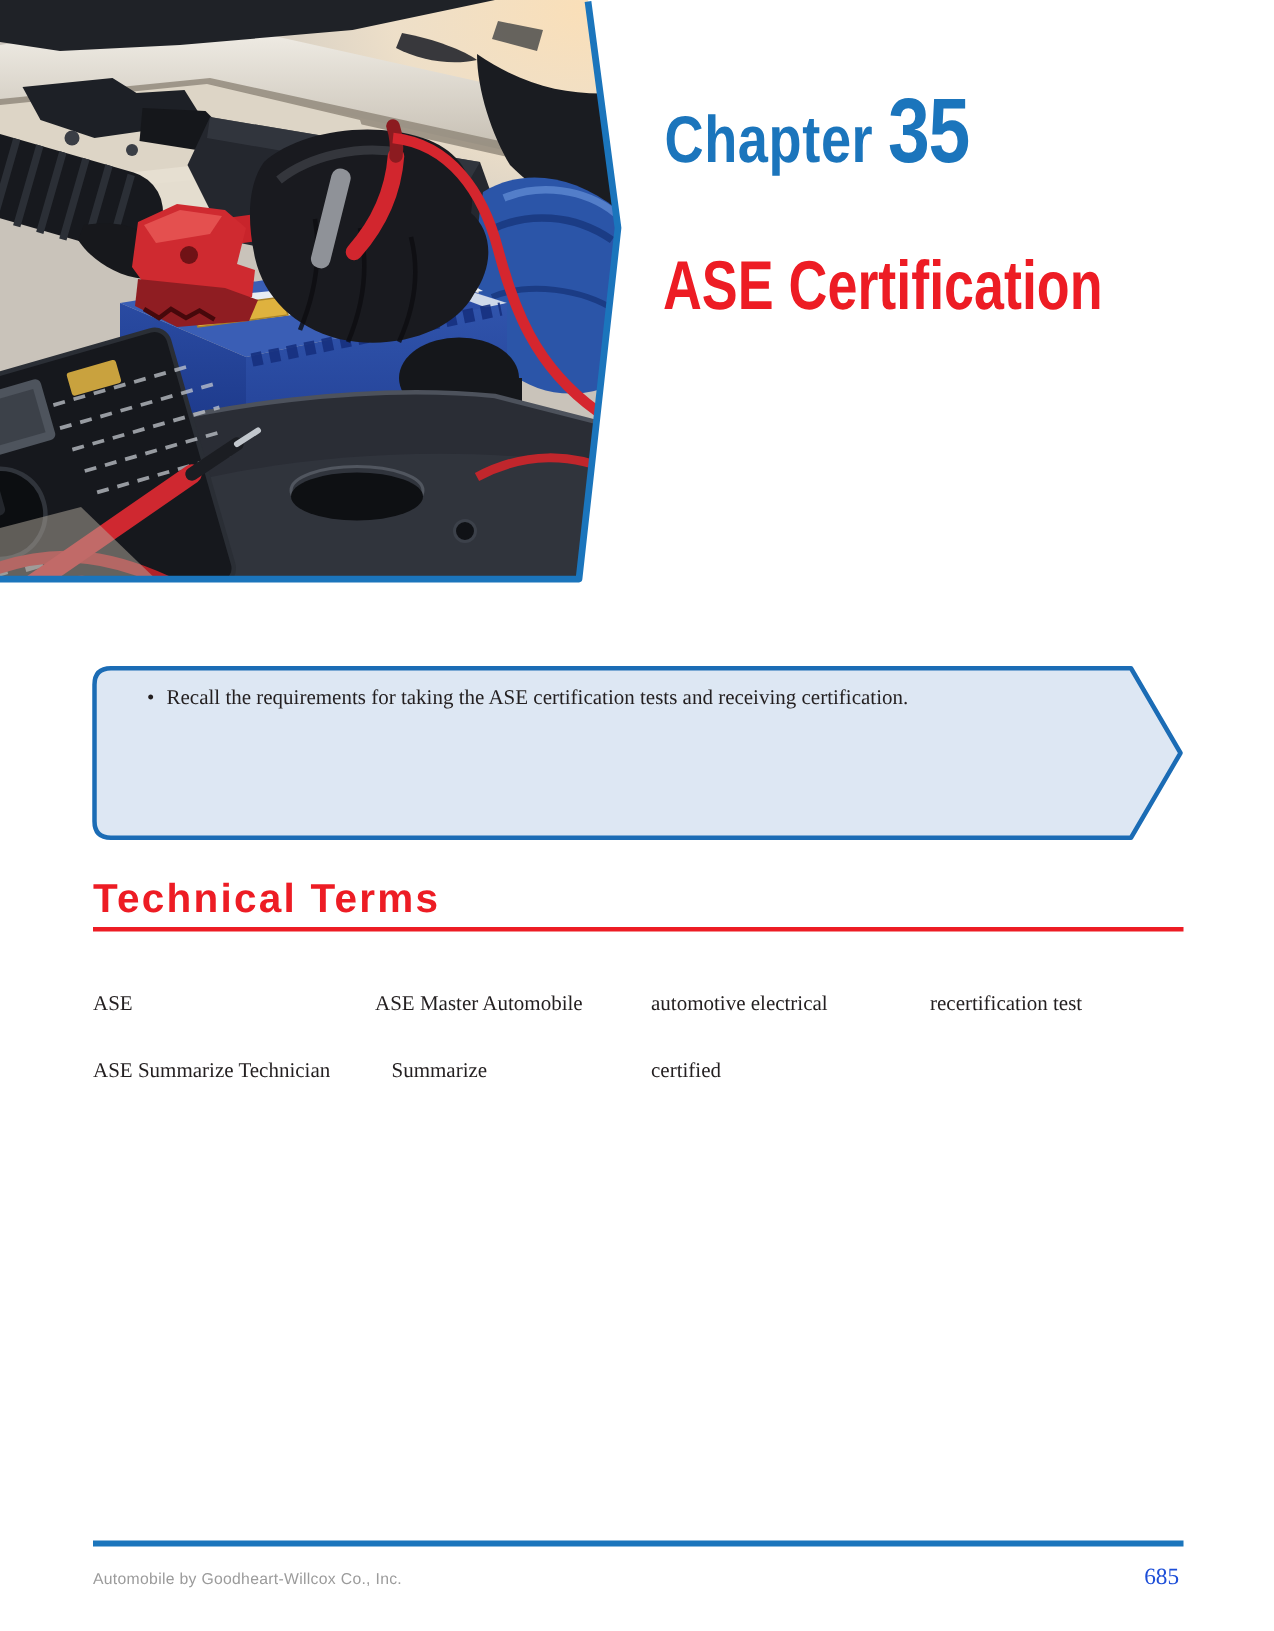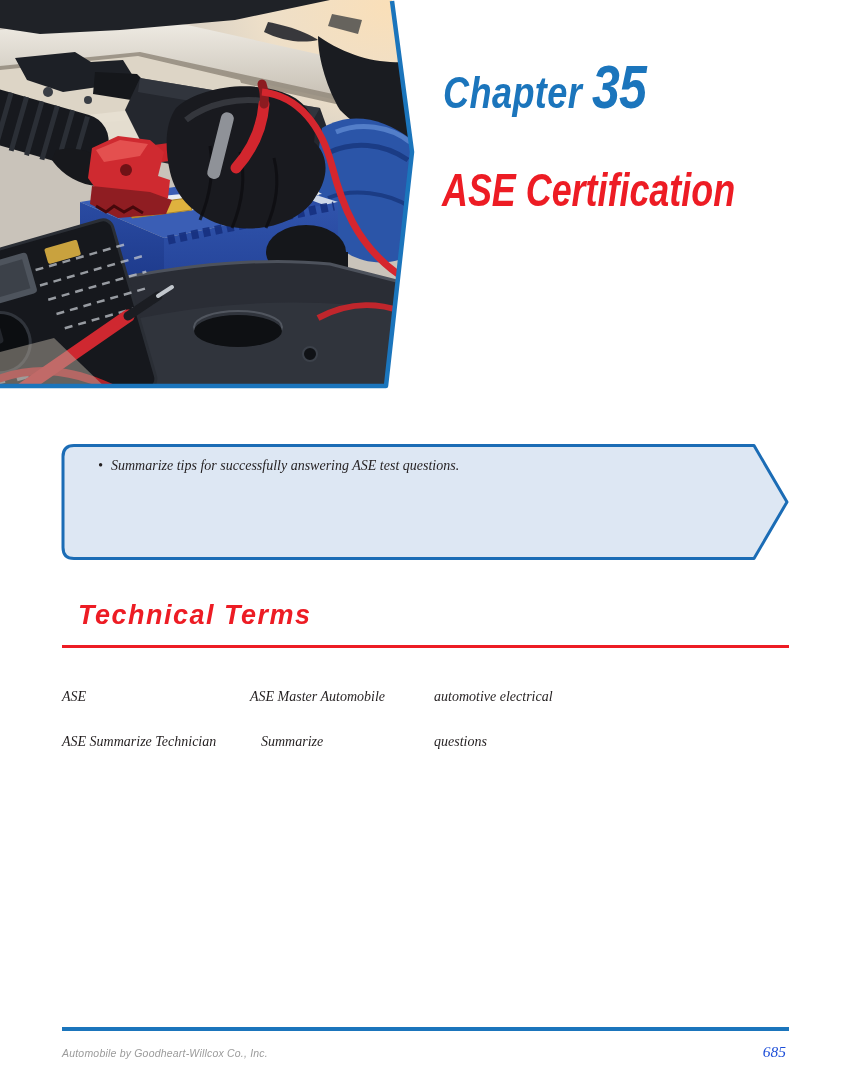--- a/index.html
+++ b/index.html
@@ -7,21 +7,21 @@
     --accent_red:#ed1c24;
     --objectives_fill:#dde7f3;
     --objectives_border:#1b6cb5;
     --text_dark:#231f20;
     --copyright_gray:#9b9b9b;
   }
   *{box-sizing:border-box;}
   html,body{margin:0;padding:0;background:#ffffff;}
   .page{
     position:relative;width:846px;height:1087px;background:#ffffff;
-    overflow:hidden;font-family:"Liberation Serif",serif;color:var(--text_dark);font-style:italic;
+    overflow:hidden;font-family:"Liberation Serif",serif;color:var(--text_dark);
   }
 
   
   .photo-wrap{position:absolute;left:0;top:0;width:416px;height:392px;}
   .photo-wrap svg{display:block;}
   .photo-border-line{stroke:var(--accent_blue);}
 
   
   .chapter-line{
     position:absolute;left:443px;top:52px;
@@ -48,21 +48,21 @@
     position:absolute;left:23px;top:15px;right:70px;
     font-size:14px;line-height:15.9px;color:var(--text_dark);
   }
   ul.obj-list{margin:0;padding:0 0 0 15px;list-style:none;}
   ul.obj-list li{position:relative;padding-left:13px;}
   ul.obj-list li::before{content:"\2022";position:absolute;left:0;top:-0.5px;font-size:14px;}
 
   
   .tech-terms{position:absolute;left:62px;top:586px;width:727px;}
   .tt-heading{
-    margin:16px;font-family:"Liberation Sans",sans-serif;font-weight:bold;
+    margin:0;font-family:"Liberation Sans",sans-serif;font-weight:bold;
     font-size:27px;line-height:27px;color:var(--accent_red);letter-spacing:1.5px;
     white-space:nowrap;
   }
   .tt-rule{height:3px;background:var(--accent_red);margin-top:5px;border:none;}
   .tt-grid{
     display:grid;grid-template-columns:188px 184px 186px 1fr;
     margin-top:12px;font-size:14px;line-height:16.2px;color:var(--text_dark);
   }
   .tt-col div{white-space:nowrap;margin-top:29px;}
   .tt-hang{padding-left:11px;}
@@ -228,40 +228,43 @@
     <span class="chapter-num">35</span>
   </div>
   <div class="chapter-title">ASE Certification</div>
 
   <div class="objectives">
     <svg width="730" height="118" viewBox="0 0 730 118">
       <path class="obj-shape" d="M14,2.5 L694,2.5 L727,59 L694,115.5 L14,115.5 Q3,115.5 3,104.5 L3,13.5 Q3,2.5 14,2.5 Z"></path>
     </svg>
     <div class="objectives-content">
       <ul class="obj-list">
-        <li>Summarize tips for successfully answering ASE test questions.</li>
+        <li>Recall the requirements for taking the ASE certification tests and receiving certification.</li>
       </ul>
     </div>
   </div>
 
   <div class="tech-terms">
     <h2 class="tt-heading">Technical Terms</h2>
     <div class="tt-rule"></div>
     <div class="tt-grid">
       <div class="tt-col">
         <div>ASE</div>
         <div>ASE Summarize Technician</div>
       </div>
       <div class="tt-col">
         <div>ASE Master Automobile</div>
         <div class="tt-hang">Summarize</div>
       </div>
       <div class="tt-col">
         <div>automotive electrical</div>
-        <div>questions</div>
+        <div>certified</div>
+      </div>
+      <div class="tt-col">
+        <div>recertification test</div>
       </div>
     </div>
   </div>
 
   <div class="footer-rule"></div>
   <div class="copyright">Automobile by Goodheart-Willcox Co., Inc.</div>
   <div class="page-num">685</div>
 
 </div>
 

